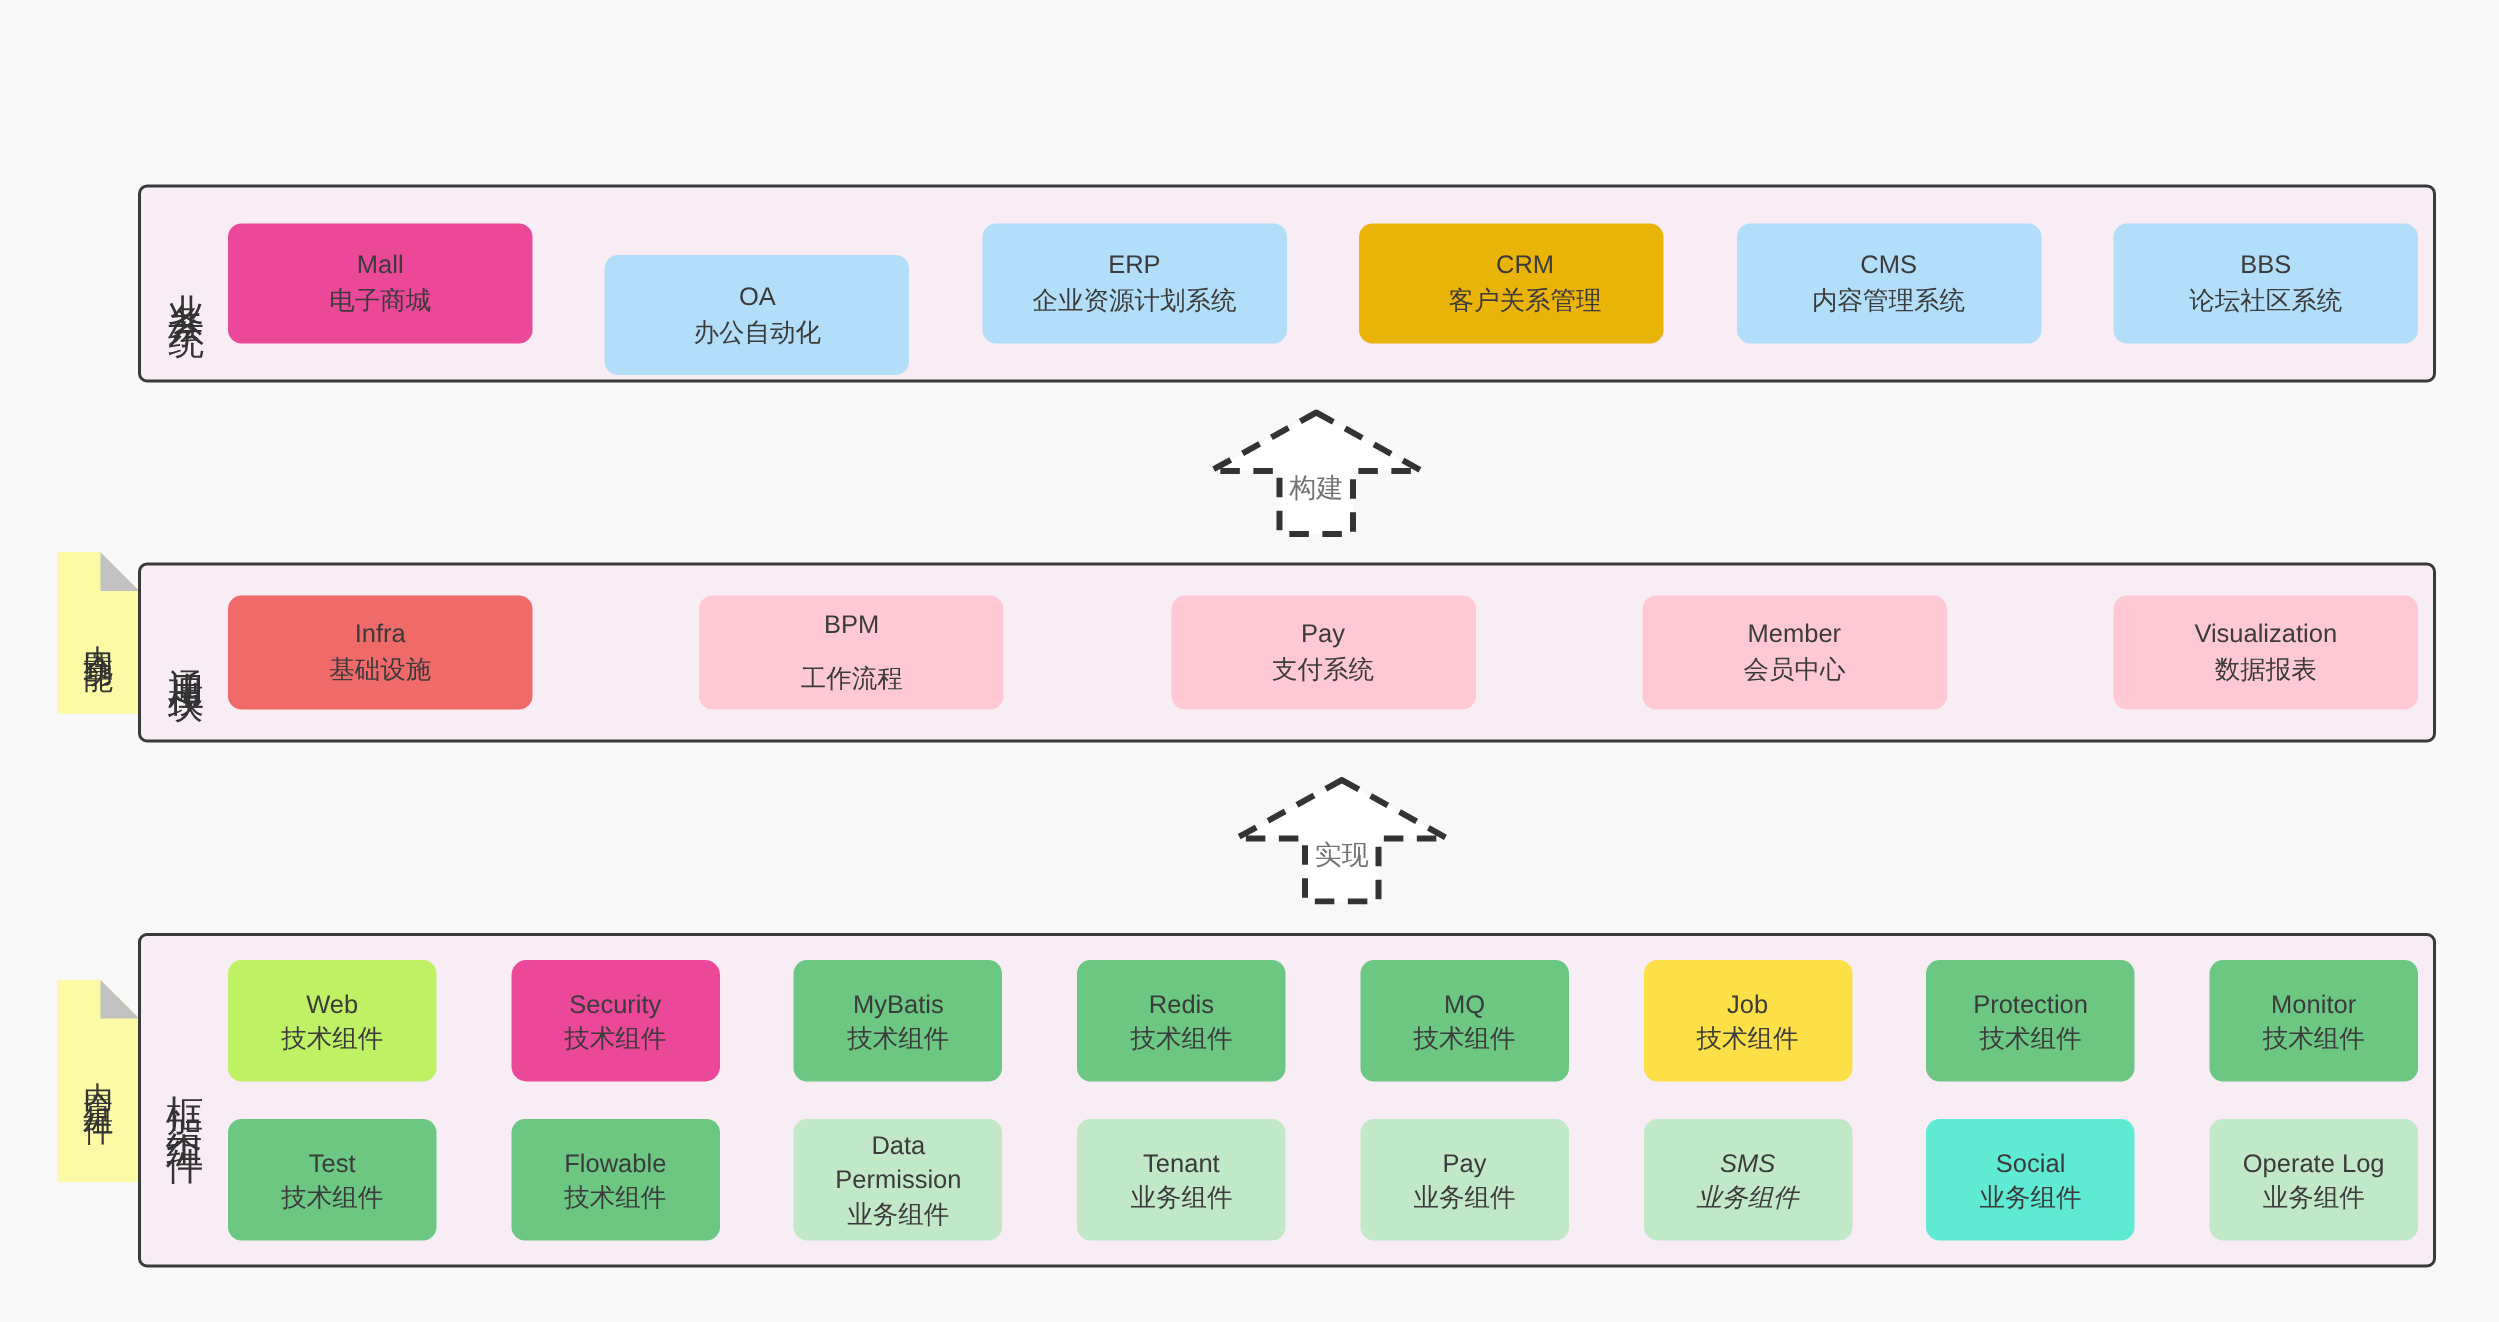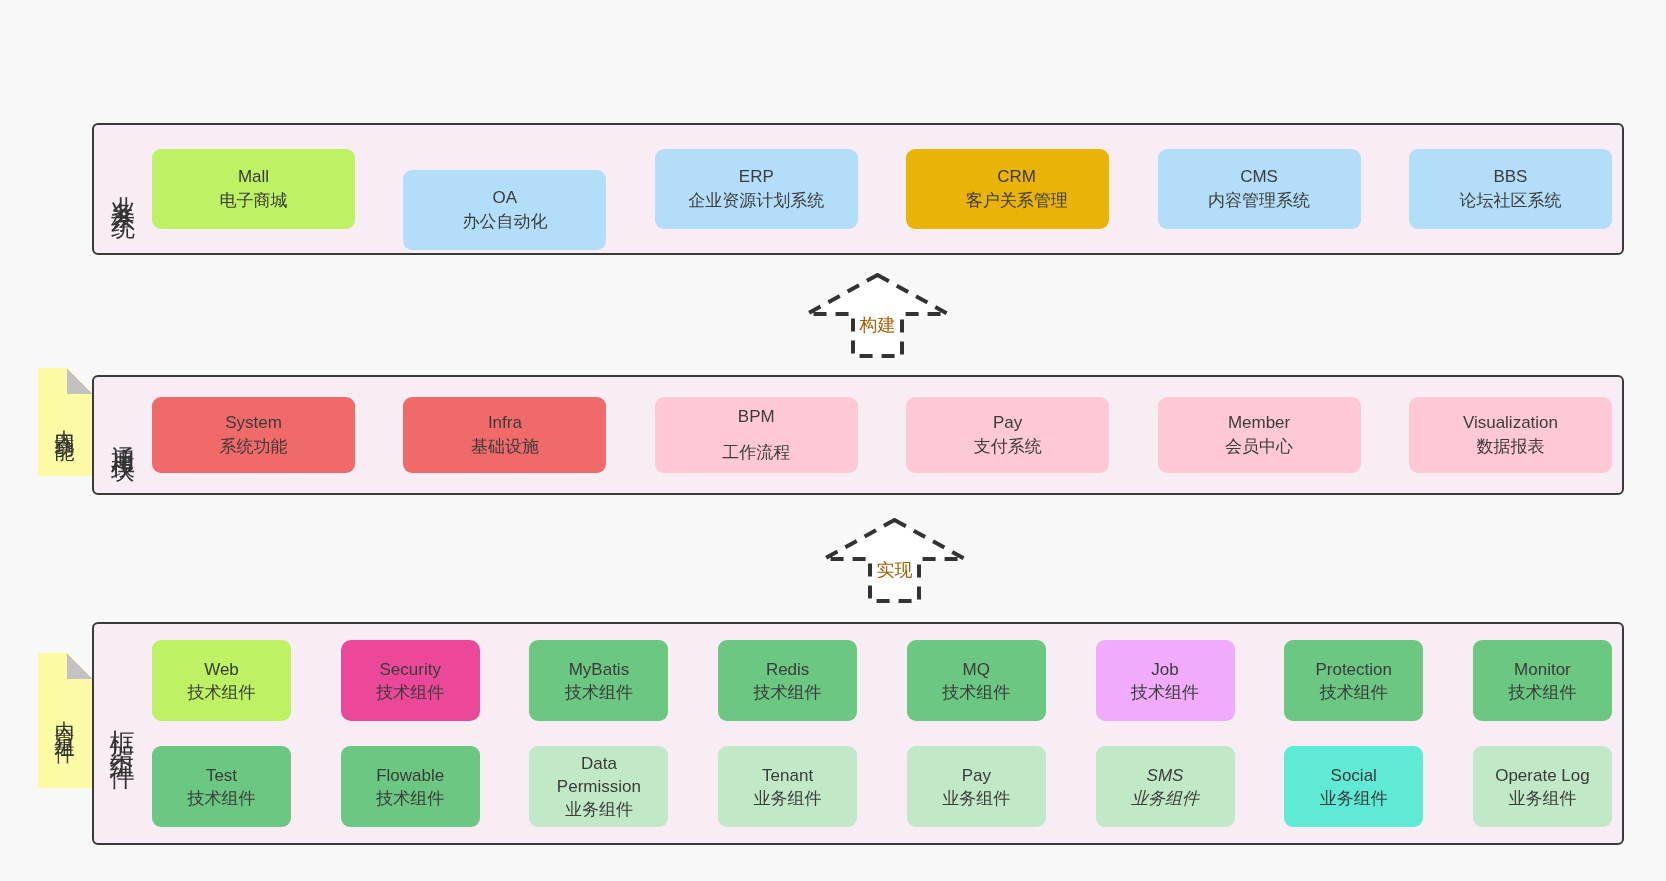--- a/index.html
+++ b/index.html
@@ -95,35 +95,35 @@
   }
   #arrow-build{left:805px;top:273px;}
   #arrow-implement{left:822px;top:518px;}
   .up-arrow svg{position:absolute;inset:0;}
   .arrow-label{
     position:absolute;
     left:50%;top:42px;
     transform:translateX(-50%);
     background:#ffffff;
     padding:0 3px;
-    font-size:18px;color:#a16207;
+    font-size:18px;color:#737373;
     white-space:nowrap;
     line-height:20px;
   }
 </style>
 </head>
 <body>
 
 <div class="canvas">
 
   <section class="layer" id="layer-business">
     <div class="side-label">业务系统</div>
     <div class="rows">
       <div class="row">
-        <div class="box box-wide" style="background: #bef264;">
+        <div class="box box-wide" style="background: #ec4899;">
           <span>Mall</span>
           <span>电子商城</span>
         </div>
         <div class="box box-wide" style="background: rgb(178, 222, 249); margin-top: 42px;">
           <span>OA</span>
           <span>办公自动化</span>
         </div>
         <div class="box box-wide" style="background: rgb(178, 222, 249);">
           <span>ERP</span>
           <span>企业资源计划系统</span>
@@ -153,24 +153,20 @@
 
   <div class="tab" id="tab-modules">
     <span class="tab-text">内置功能</span>
   </div>
 
   <section class="layer" id="layer-modules">
     <div class="side-label">通用模块</div>
     <div class="rows">
       <div class="row">
         <div class="box box-wide" style="background: rgb(240, 106, 106);">
-          <span>System</span>
-          <span>系统功能</span>
-        </div>
-        <div class="box box-wide" style="background: rgb(240, 106, 106);">
           <span>Infra</span>
           <span>基础设施</span>
         </div>
         <div class="box box-wide" style="background: rgb(254, 201, 212); gap: 12px;">
           <span>BPM</span>
           <span>工作流程</span>
         </div>
         <div class="box box-wide" style="background: rgb(254, 201, 212);">
           <span>Pay</span>
           <span>支付系统</span>
@@ -215,21 +211,21 @@
           <span>技术组件</span>
         </div>
         <div class="box box-narrow" style="background: rgb(107, 199, 129);">
           <span>Redis</span>
           <span>技术组件</span>
         </div>
         <div class="box box-narrow" style="background: rgb(107, 199, 129);">
           <span>MQ</span>
           <span>技术组件</span>
         </div>
-        <div class="box box-narrow" style="background: #f0abfc;">
+        <div class="box box-narrow" style="background: #fde047;">
           <span>Job</span>
           <span>技术组件</span>
         </div>
         <div class="box box-narrow" style="background: rgb(107, 199, 129);">
           <span>Protection</span>
           <span>技术组件</span>
         </div>
         <div class="box box-narrow" style="background: rgb(107, 199, 129);">
           <span>Monitor</span>
           <span>技术组件</span>

